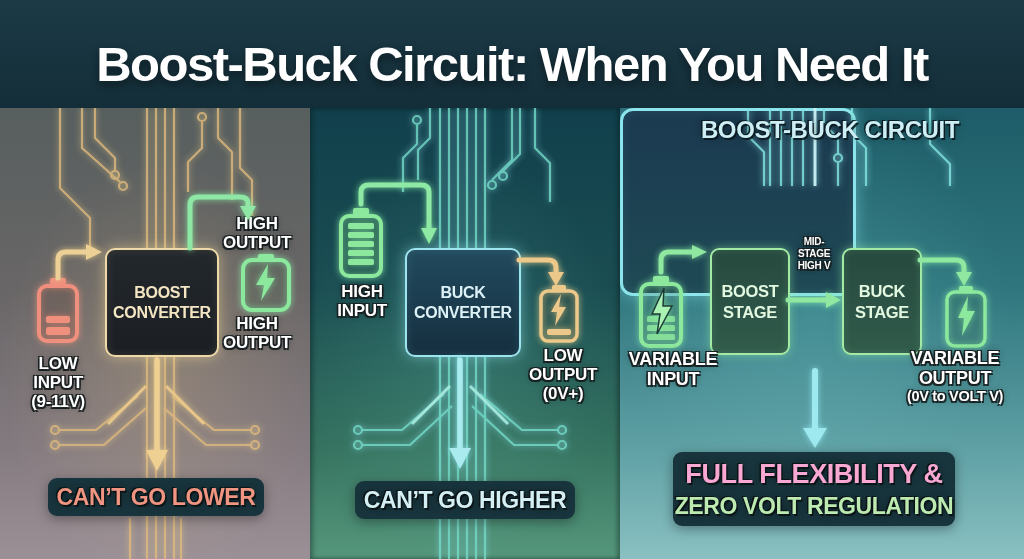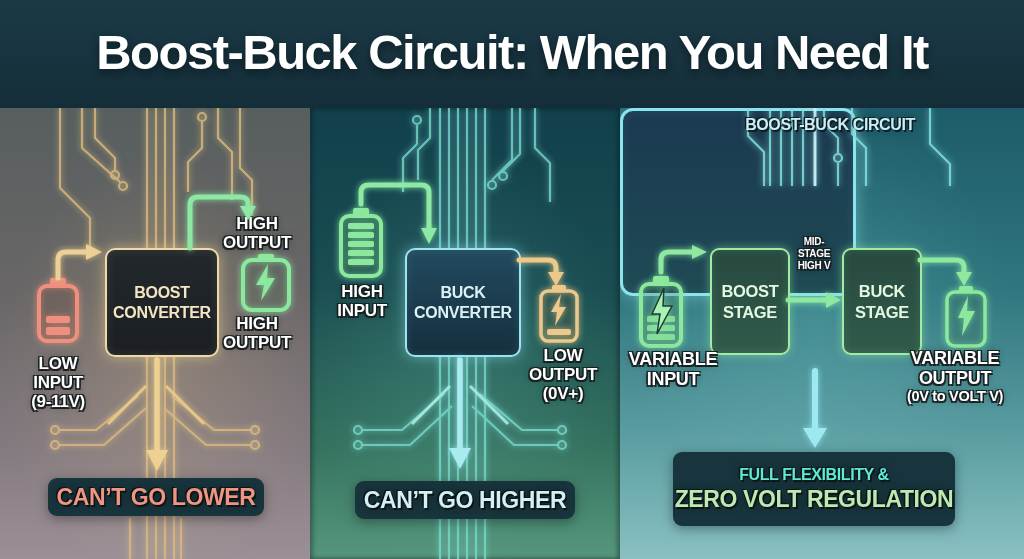--- a/index.html
+++ b/index.html
@@ -1,21 +1,21 @@
 <!DOCTYPE html>
 <html><head>
 <meta charset="utf-8">
 <style>
   html,body{margin:0;padding:0;background:#0e2228;}
   #stage{position:relative;width:1024px;height:559px;overflow:hidden;
          font-family:"Liberation Sans",sans-serif;background:#17333e;}
   .abs{position:absolute;}
   
   #hdr{position:absolute;left:0;top:0;width:1024px;height:108px;background:linear-gradient(180deg,#1b3a46,#142e39);}
-  #hdr .t{width:100%;text-align:center;padding-top:24px;font-size:49px;font-weight:bold;color:#ffffff;
+  #hdr .t{width:100%;text-align:center;padding-top:36px;font-size:49px;font-weight:bold;color:#ffffff;
           letter-spacing:-1.5px;text-shadow:0 4px 8px rgba(0,0,0,.45);white-space:nowrap;}
   
   .panel{position:absolute;top:108px;height:451px;overflow:hidden;}
   #p1{left:0;width:310px;background:
       radial-gradient(ellipse 230px 300px at 52% 58%, rgba(238,200,130,.20), rgba(238,200,130,0) 70%),
       linear-gradient(180deg,#575f5e 0%,#696667 40%,#837a80 75%,#9b9096 100%);}
   #p2{left:310px;width:310px;box-shadow:inset 3px 0 4px rgba(10,20,20,.35), inset -3px 0 4px rgba(10,20,20,.35);background:
       radial-gradient(ellipse 230px 300px at 48% 55%, rgba(130,235,215,.14), rgba(130,235,215,0) 70%),
       linear-gradient(180deg,#11404c 0%,#1a4d52 40%,#35725f 75%,#55977c 100%);}
   #p3{left:620px;width:404px;background:
@@ -31,21 +31,21 @@
        justify-content:center;font-weight:bold;text-align:center;letter-spacing:-.3px;}
   #boostBox{left:105px;top:140px;width:110px;height:105px;background:linear-gradient(180deg,#23282d,#1b1f24);
        border:2.5px solid #efd9a8;box-shadow:0 0 14px rgba(240,215,150,.55), inset 0 0 10px rgba(240,215,150,.12);
        color:#f4e6c2;font-size:16px;line-height:1.25;}
   #buckBox{left:95px;top:140px;width:112px;height:105px;background:linear-gradient(180deg,#224a5e,#152f3f);
        border:2.5px solid #9ce5ef;box-shadow:0 0 14px rgba(150,230,240,.5), inset 0 0 10px rgba(150,230,240,.12);
        color:#ddf1f7;font-size:16px;line-height:1.25;}
   #bbBox{left:80px;top:78px;width:230px;height:182px;border-radius:13px;
        background:linear-gradient(180deg,#1b3a50,#1f4a55);border:3px solid #8ce4ec;
        box-shadow:0 0 16px rgba(140,230,235,.5), inset 0 0 12px rgba(140,230,235,.10);}
-  #bbBox .hd{position:absolute;left:16px;right:0;top:8px;text-align:center;font-size:16px;font-weight:bold;
+  #bbBox .hd{position:absolute;left:16px;right:0;top:8px;text-align:center;font-size:24px;font-weight:bold;
        color:#cdeef4;letter-spacing:-.4px;text-shadow:-1.5px -1.5px 0 rgba(10,25,32,.9),1.5px 1.5px 0 rgba(10,25,32,.9),0 0 8px rgba(0,0,0,.4);}
   .stage{position:absolute;border-radius:9px;background:linear-gradient(180deg,#27493f,#315b4b);
        border:2.5px solid #a3eba4;box-shadow:0 0 10px rgba(150,240,165,.5), inset 0 0 8px rgba(150,240,165,.15);
        display:flex;flex-direction:column;align-items:center;justify-content:center;
        color:#e2f8e0;font-weight:bold;font-size:16.5px;line-height:1.25;letter-spacing:-.3px;}
   
   .badge{position:absolute;border-radius:9px;background:#18343c;display:flex;flex-direction:column;
        align-items:center;justify-content:center;box-shadow:0 3px 12px rgba(0,0,0,.35);
        font-weight:bold;letter-spacing:-.4px;text-align:center;}
   .vtxt{text-shadow:-1.5px -1.5px 0 rgba(10,18,20,.9),1.5px 1.5px 0 rgba(10,18,20,.9),0 0 8px rgba(0,0,0,.4);}
@@ -303,18 +303,18 @@
         <path d="M300,152 H336 Q344,152 344,160 V164"></path>
         <polygon points="336,164 352,164 344,178" fill="#8fe7a0" stroke="none"></polygon>
       </g>
       <g class="glow-cyan" fill="none" stroke="#9de9ef" stroke-width="6" stroke-linecap="round">
         <path d="M195,263 V320"></path>
         <polygon points="183,320 207,320 195,340" fill="#9de9ef" stroke="none"></polygon>
       </g>
     </svg>
 
     <div class="badge" style="left:53px;top:344px;width:282px;height:74px">
-      <div class="vtxt" style="font-size:16px;color:#5eead4;line-height:1.25">FULL FLEXIBILITY &amp;</div>
+      <div class="vtxt" style="font-size:27px;color:#f9a8d4;line-height:1.25">FULL FLEXIBILITY &amp;</div>
       <div class="vtxt" style="font-size:23px;color:#bdeab0;line-height:1.25">ZERO VOLT REGULATION</div>
     </div>
   </div>
 
 </div>
 
 </body></html>

